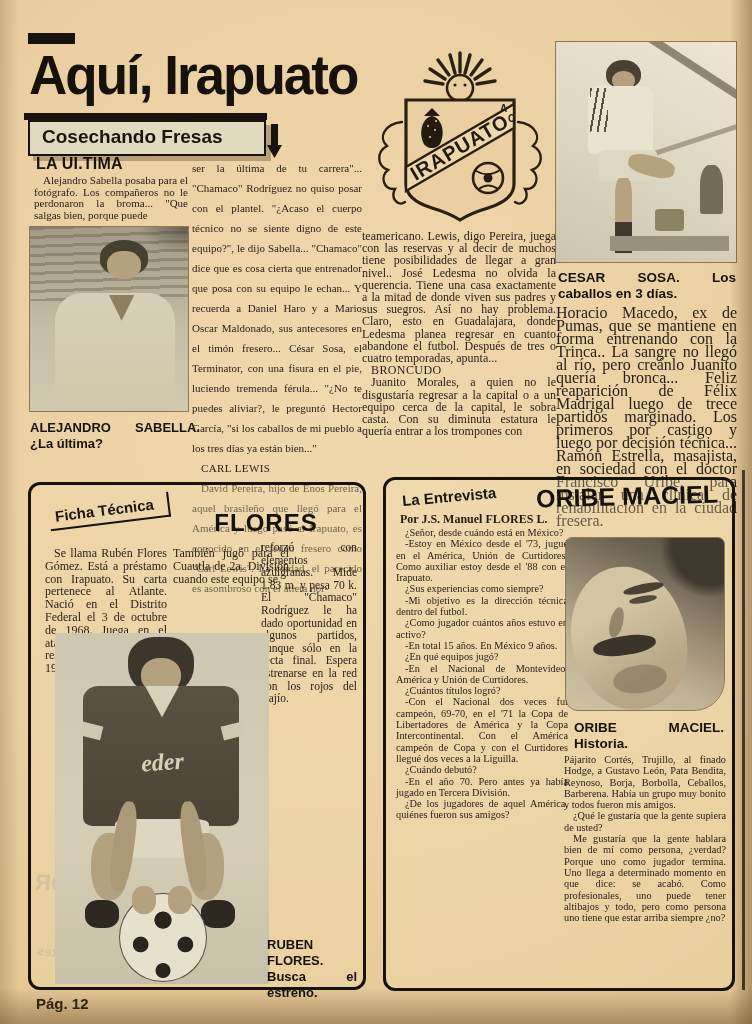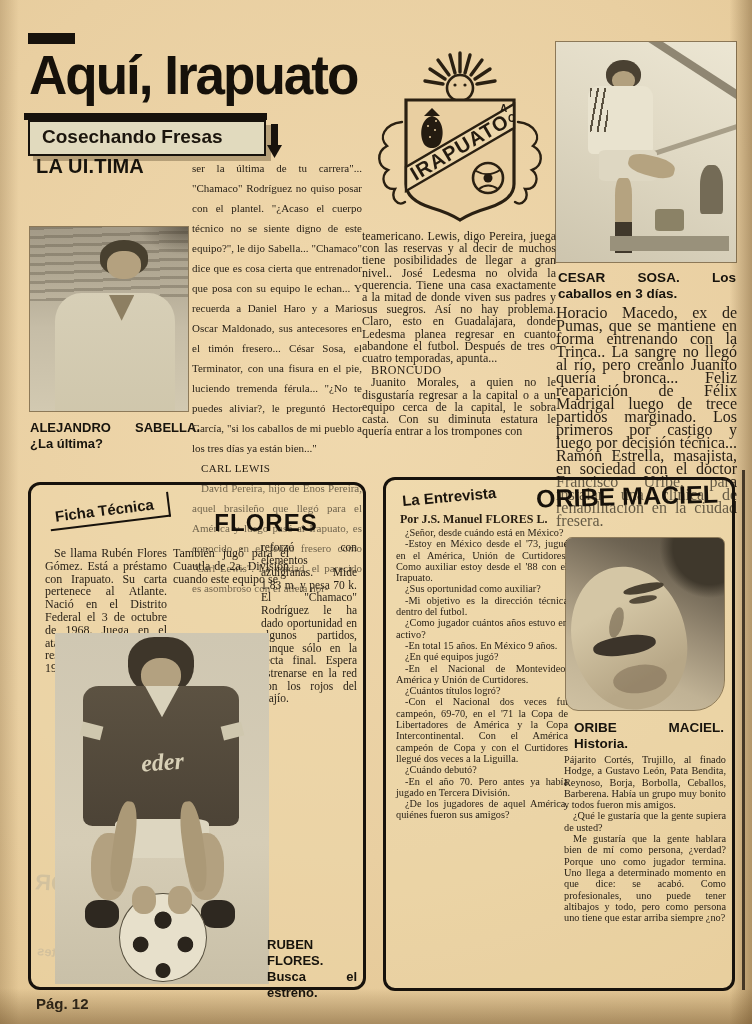--- a/index.html
+++ b/index.html
@@ -29,22 +29,25 @@
 
   <div class="abs" style="left:24px;top:113px;width:243px;height:7px;background:#17120c;"></div>
   <div class="abs sans" style="left:28px;top:120px;width:234px;height:32px;background:#e1dabe;border:2px solid #17120c;box-shadow:5px 5px 0 rgba(94,76,48,.38);">
     <span style="display:block;padding:4px 0 0 12px;font-size:19px;font-weight:bold;color:#1b150d;">Cosechando Fresas</span>
   </div>
   <svg class="abs" style="left:266px;top:124px;" width="18" height="36" viewBox="0 0 18 36">
     <rect x="5" y="0" width="7" height="22" fill="#17120c"></rect>
     <polygon points="1,21 16,21 8.5,34" fill="#17120c"></polygon>
   </svg>
 
-  <div class="abs sans" style="left:36px;top:155px;font-size:20px;font-weight:bold;color:#17130c;letter-spacing:.2px;">LA UI.TIMA</div>
-
+  <div class="abs sans" style="left:36px;top:155px;font-size:16px;font-weight:bold;color:#17130c;letter-spacing:.2px;">LA UI.TIMA</div>
+
+  <div class="abs col" style="left:34px;top:175px;width:154px;font-size:11px;line-height:11.5px;">
+      <p>Alejandro Sabella posaba para el fotógrafo. Los compañeros no le perdonaron la broma... "Que salgas bien, porque puede</p>
+    </div>
 
   <div class="abs photo" style="left:30px;top:227px;width:158px;height:184px;background:linear-gradient(180deg,#a39a87 0%,#b2a994 26%,#c6bda7 55%,#d2c9b1 100%);">
     <div class="abs" style="left:0;top:0;width:100%;height:40%;background:repeating-linear-gradient(178deg,rgba(90,82,66,.35) 0 3px,rgba(0,0,0,0) 3px 9px);"></div>
     <div class="abs" style="right:0;top:0;width:45%;height:22%;background:radial-gradient(100% 100% at 100% 0%,rgba(52,45,34,.55),rgba(0,0,0,0) 70%);"></div>
     <div class="abs" style="left:44%;top:7%;width:31%;height:19%;background:#48402f;border-radius:48% 48% 40% 40%;"></div>
     <div class="abs" style="left:49%;top:13%;width:21%;height:15%;background:#b4a17f;border-radius:46%;"></div>
     <div class="abs" style="left:16%;top:36%;width:76%;height:70%;background:linear-gradient(180deg,#d7cfb7,#cfc6ab);border-radius:22% 22% 0 0;"></div>
     <div class="abs" style="left:50%;top:37%;width:16%;height:14%;background:#8d7f62;clip-path:polygon(0 0,100% 0,50% 100%);"></div>
   </div>
   <div class="abs cap" style="left:30px;top:420px;width:170px;font-size:13px;line-height:15.5px;">ALEJANDRO SABELLA. ¿La última?</div>
@@ -160,21 +163,21 @@
   </div>
 
   <div class="abs" style="left:383px;top:477px;width:346px;height:508px;border:3px solid #17120c;border-radius:12px;background:rgba(243,224,180,.3);">
     <div class="abs sans" style="left:16px;top:8px;font-size:15px;font-weight:bold;color:#1b150d;transform:rotate(-5deg);">La Entrevista</div>
     <div class="abs sans" style="left:146px;top:2px;width:190px;text-align:center;font-size:25px;font-weight:800;letter-spacing:0px;color:#16110a;transform:rotate(-1.5deg);">ORIBE MACIEL</div>
     <div class="abs" style="left:14px;top:32px;font-size:12px;font-weight:bold;color:#241b10;">Por J.S. Manuel FLORES L.</div>
 
     <div class="abs col" style="left:10px;top:47px;width:172px;font-size:10.3px;line-height:11.3px;">
         <p>¿Señor, desde cuándo está en México?</p>
         <p>-Estoy en México desde el '73, jugué en el América, Unión de Curtidores. Como auxiliar estoy desde el '88 con el Irapuato.</p>
-        <p>¿Sus oportunidad como auxiliar?</p>
+        <p>¿Sus experiencias como siempre?</p>
         <p>-Mi objetivo es la dirección técnica dentro del futbol.</p>
         <p>¿Como jugador cuántos años estuvo en activo?</p>
         <p>-En total 15 años. En México 9 años.</p>
         <p>¿En qué equipos jugó?</p>
         <p>-En el Nacional de Montevideo, América y Unión de Curtidores.</p>
         <p>¿Cuántos títulos logró?</p>
         <p>-Con el Nacional dos veces fui campeón, 69-70, en el '71 la Copa de Libertadores de América y la Copa Intercontinental. Con el América campeón de Copa y con el Curtidores llegué dos veces a la Liguilla.</p>
         <p>¿Cuándo debutó?</p>
         <p>-En el año 70. Pero antes ya había jugado en Tercera División.</p>
         <p>¿De los jugadores de aquel América, quiénes fueron sus amigos?</p>

